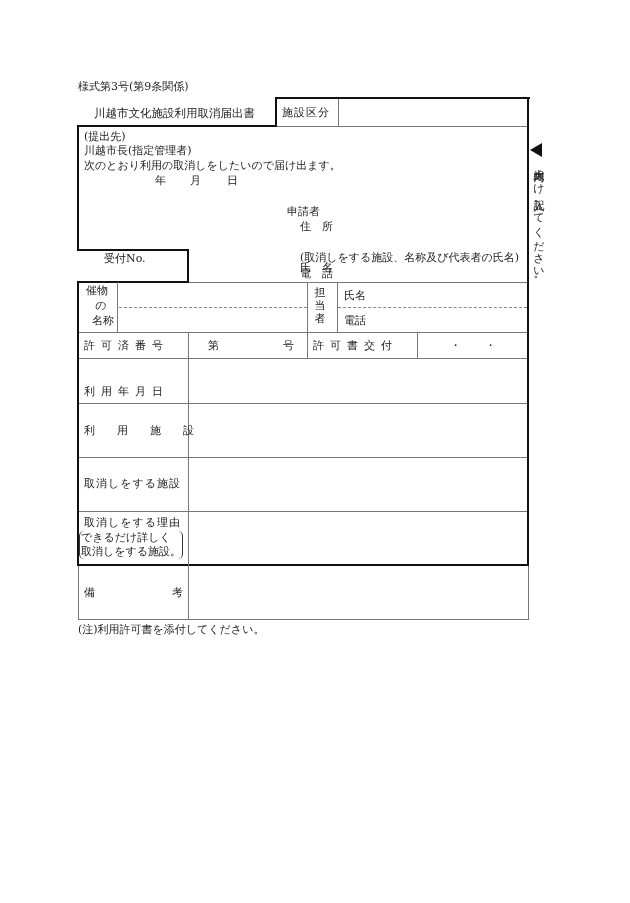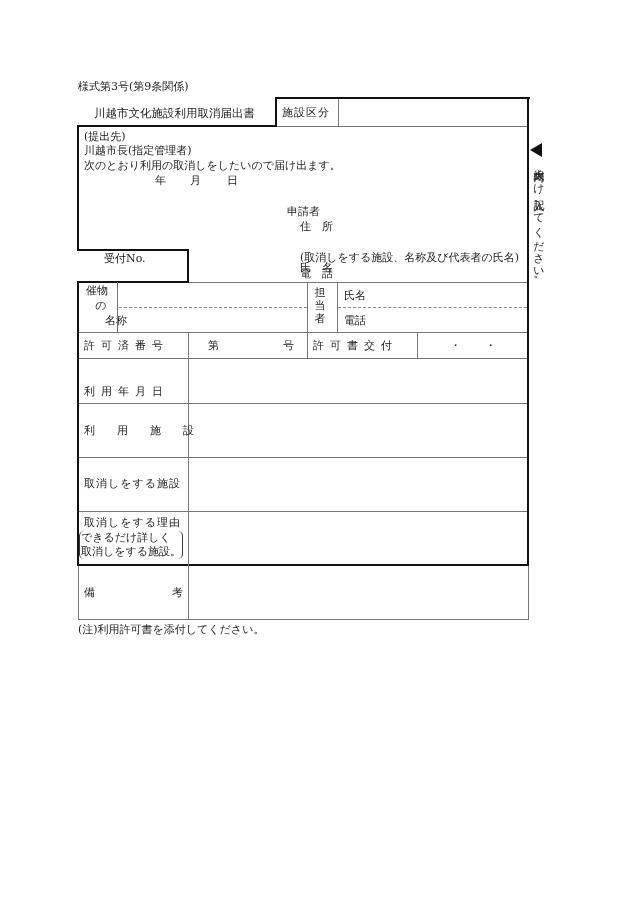--- a/index.html
+++ b/index.html
@@ -58,21 +58,21 @@
 <div class="abs txt" style="left:300px; top:267px;">電　話</div>
 <div class="field" style="left:345px; top:266px; width:178px; height:15px;"></div>
 
 <div class="abs txt" style="left:84px; top:252px;margin-left:20px;">受付No.</div>
 
 <div class="abs arrow" style="left:530px; top:143px;"></div>
 <div class="abs vert" style="left:532px; top:160px;">太線内だけ記入してください。</div>
 
 <div class="abs txt" style="left:86px; top:284px; text-align:left; width:30px;">催物</div>
 <div class="abs txt" style="left:86px; top:299px; text-align:center; width:30px;">の</div>
-<div class="abs txt" style="left:101px; top:314px; text-align:center; width:30px;">名称</div>
+<div class="abs txt" style="left:88px; top:314px; text-align:center; width:30px;">名称</div>
 <div class="thin-v" style="left:117px; top:282px; height:50px;"></div>
 <div class="dash-h" style="left:119px; top:307px; width:188px;"></div>
 <div class="field" style="left:119px; top:284px; width:186px; height:46px;"></div>
 
 <div class="thin-v" style="left:307px; top:282px; height:76px;"></div>
 <div class="abs" style="left:313px; top:286px; width:14px; font-size:11px; line-height:13px; text-align:center;">担当者</div>
 <div class="thin-v" style="left:337px; top:282px; height:50px;"></div>
 <div class="dash-h" style="left:338px; top:307px; width:189px;"></div>
 <div class="abs txt" style="left:344px; top:289px;">氏名</div>
 <div class="field" style="left:370px; top:284px; width:155px; height:22px;"></div>

